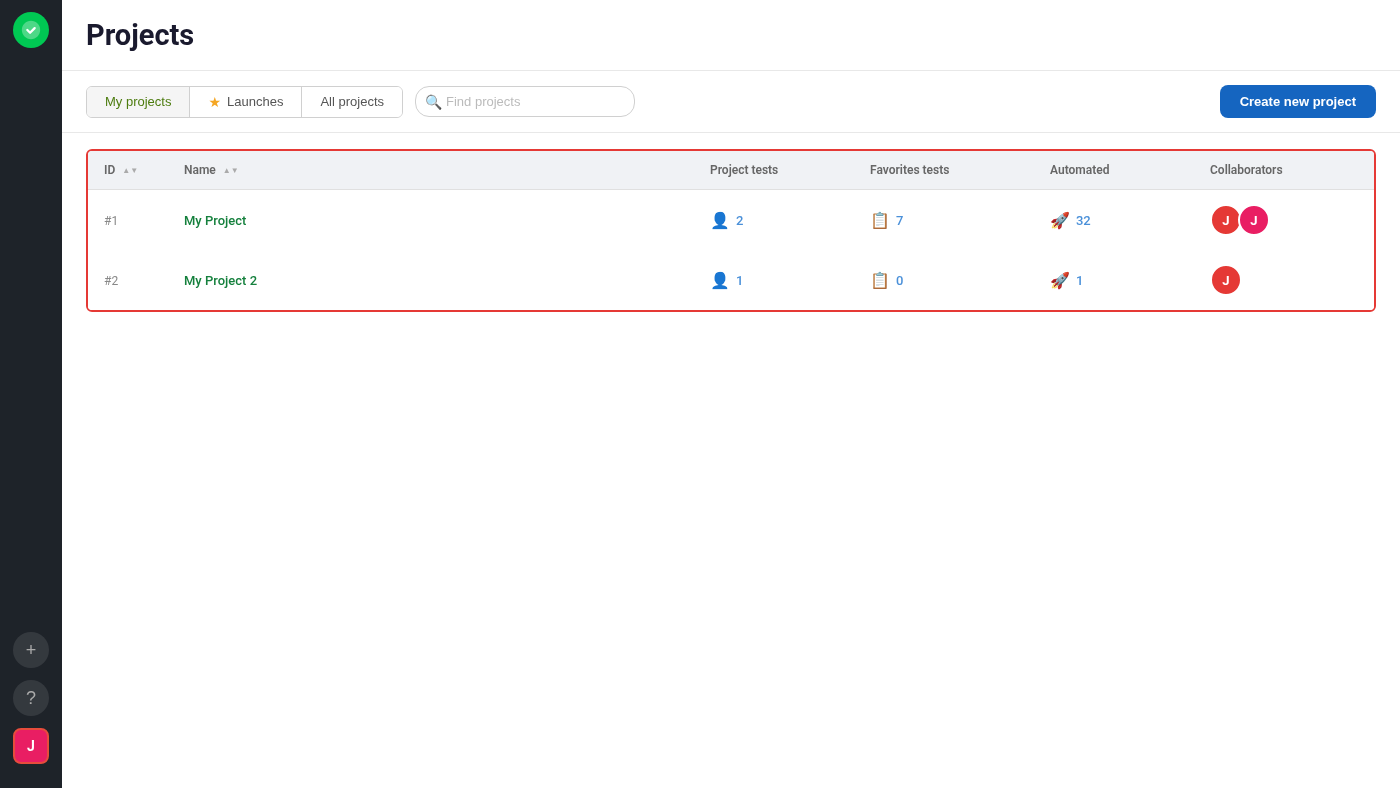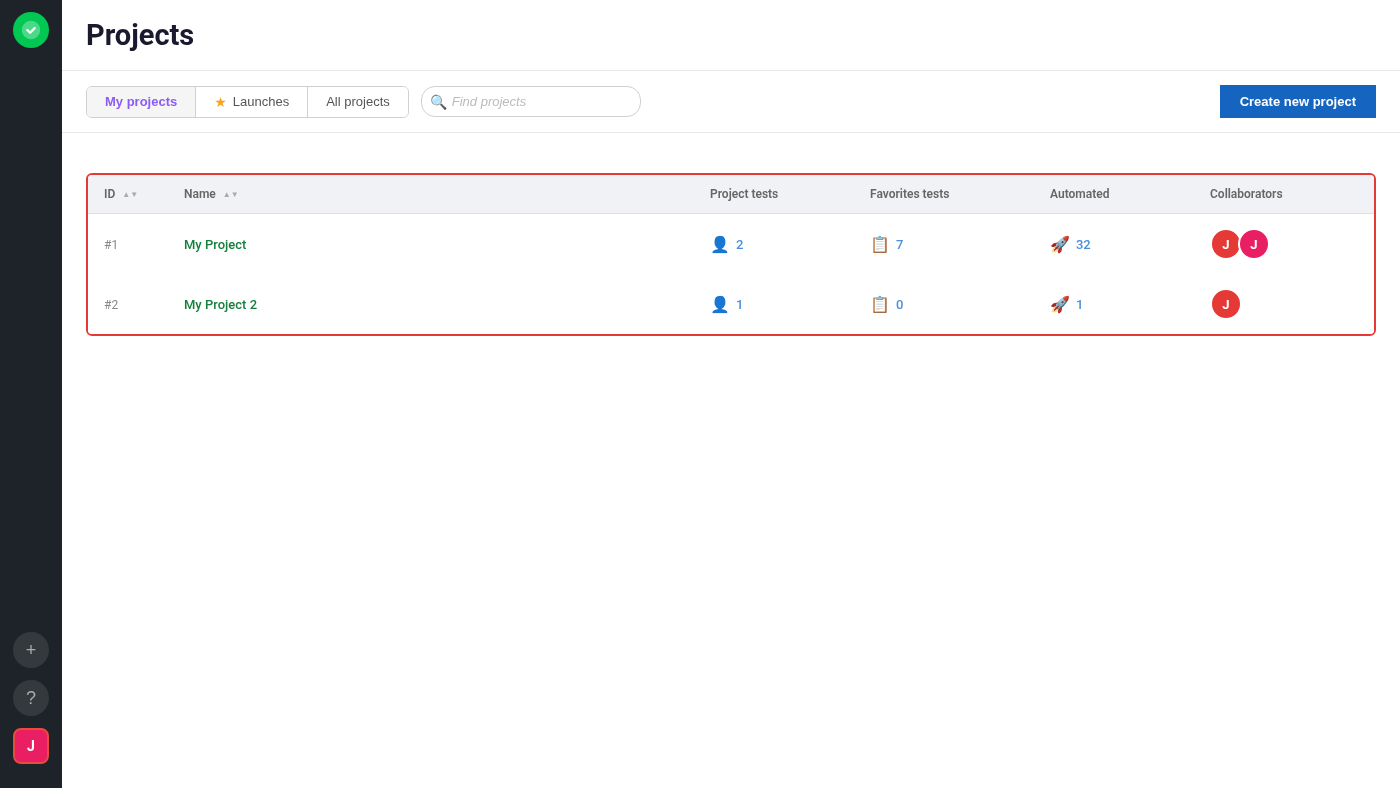--- a/index.html
+++ b/index.html
@@ -107,22 +107,22 @@
       font-size: 13px;
       color: #555;
       display: flex;
       align-items: center;
       gap: 6px;
       border-right: 1px solid #d0d0d0;
     }
     .tab-btn:last-child { border-right: none; align-items: center; }
     .tab-btn.active {
       background: #f5f5f5;
-      color: #8b5cf6;
-      font-weight: 700;
+      color: #4d7c0f;
+      font-weight: 400;
     }
     .tab-btn .star-icon { color: #f5a623; font-size: 14px; }
 
     .search-wrap {
       margin-left: 12px;
       position: relative;
       display: flex;
       align-items: center;
     }
     .search-icon-inner {
@@ -133,52 +133,50 @@
     }
     .search-input {
       padding: 7px 12px 7px 30px;
       border: 1px solid #d0d0d0;
       border-radius: 14px;
       font-size: 13px;
       color: #333;
       width: 220px;
       outline: none;
       background: #fff;
-      font-style: italic;
     }
     .search-input::placeholder { color: #bbb; }
 
     .spacer { flex: 1; }
 
     .create-btn {
       background: #1565c0;
       color: #fff;
       border: none;
-      border-radius: 0;
+      border-radius: 8px;
       padding: 9px 20px;
       font-size: 13px;
       font-weight: 600;
       cursor: pointer;
       white-space: nowrap;
     }
 
     
     .table-wrap {
       padding: 16px 24px;
       flex: 1;
       overflow-y: auto;
     }
     .projects-table {
       width: 100%;
       border: 2px solid #e53935;
       border-radius: 6px;
       border-collapse: separate;
       border-spacing: 0;
       overflow: hidden;
-      margin-top: 24px;
     }
     .projects-table thead tr {
       background: #f0f2f5;
     }
     .projects-table th {
       padding: 12px 16px;
       text-align: left;
       font-size: 12px;
       font-weight: 600;
       color: #666;

